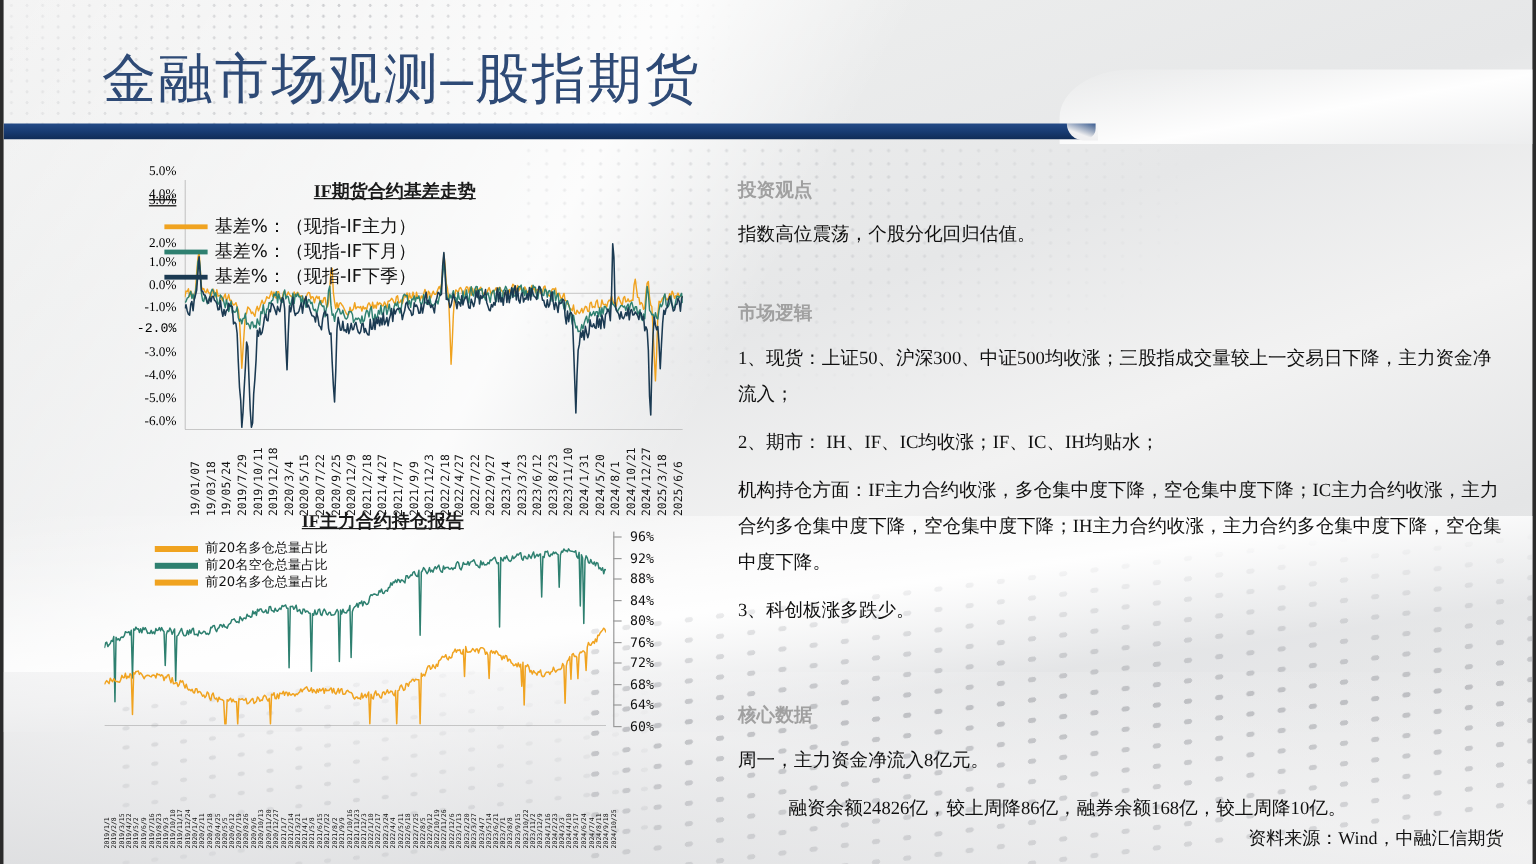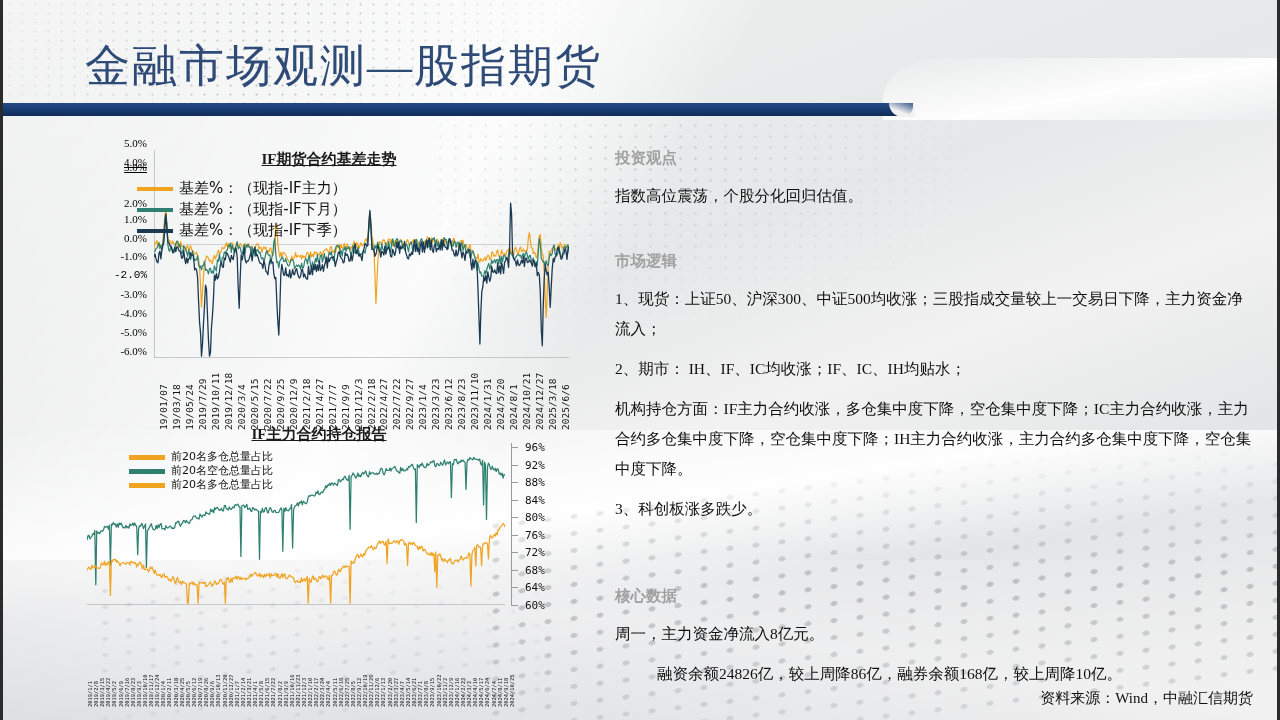--- a/index.html
+++ b/index.html
@@ -56,21 +56,21 @@
   .sheen2{
     position:absolute;left:0;top:560px;width:1280px;height:160px;pointer-events:none;
     background:linear-gradient(8deg, rgba(218,219,221,.85) 0%, rgba(243,243,244,.6) 55%, rgba(255,255,255,0) 100%);
   }
 
   
   .header{position:absolute;left:0;top:0;width:1280px;height:118px;}
   .header-title{
     position:absolute;left:82px;top:36px;
     font-size:45px;letter-spacing:2px;color:#2e4a76;
-    font-family:Liberation Serif, serif;
+    font-family:Liberation Mono, monospace;
     white-space:nowrap;
   }
   .navybar{
     position:absolute;left:0;top:103px;width:910px;height:13px;
     background:linear-gradient(180deg,#244a86 0%,#173a70 55%,#102c57 100%);
     border-top-right-radius:0 0;
     border-bottom-right-radius:9px 9px;
   }
   .navybar:after{
     content:"";position:absolute;right:-2px;top:-1px;width:26px;height:15px;

